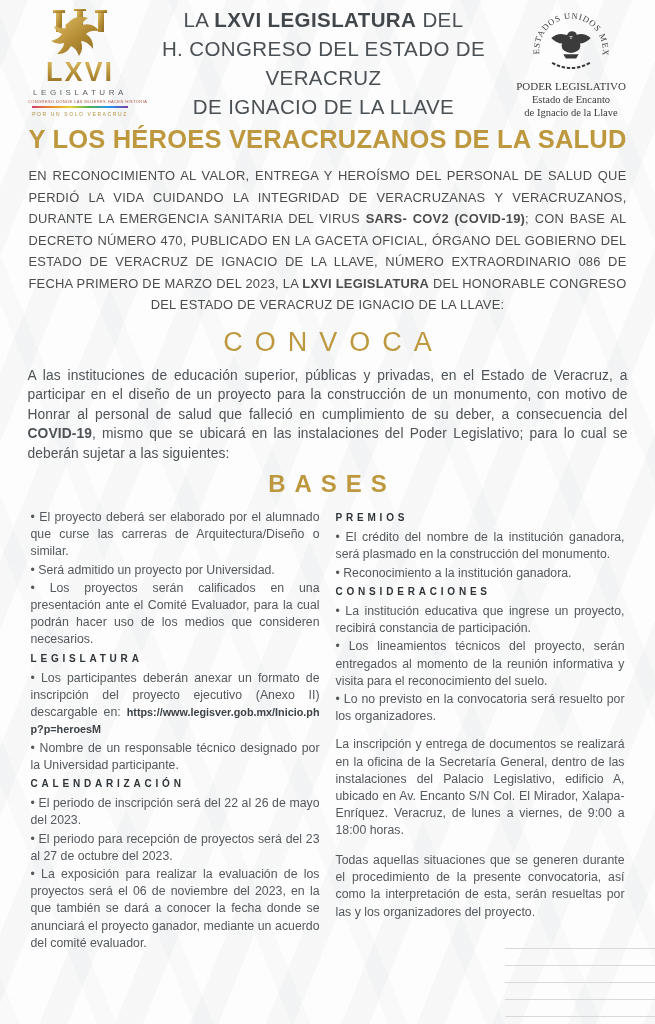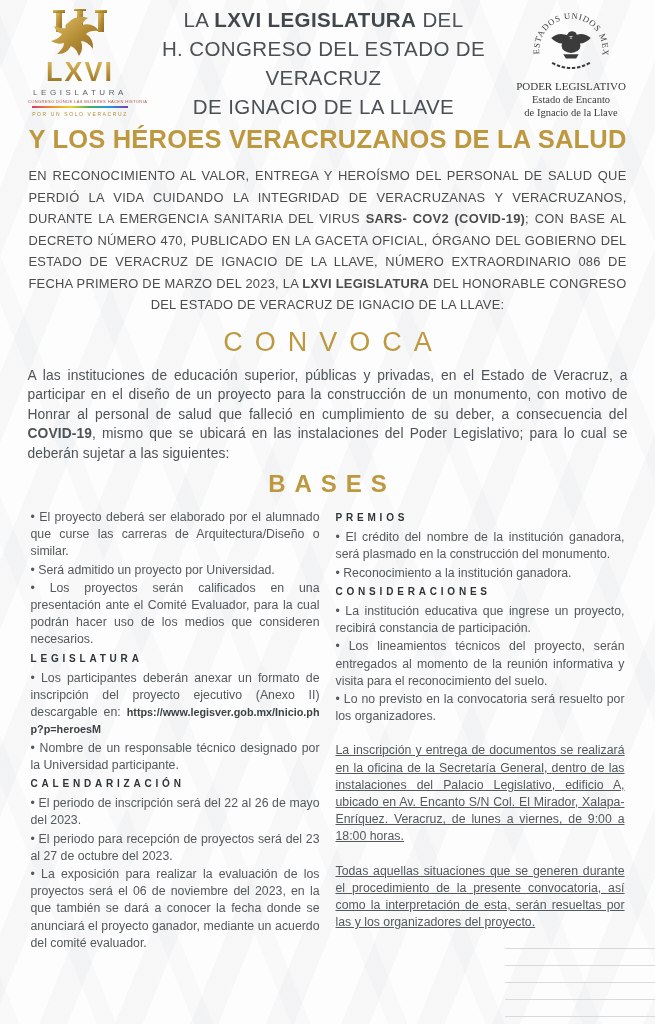--- a/index.html
+++ b/index.html
@@ -91,21 +91,21 @@
   
   .columns{width:594px;margin:9px auto 0 auto;display:flex;gap:16px;}
   .col{flex:1;color:#54595d;font-size:12.3px;line-height:17.2px;text-align:justify;}
   .col-section{}
   .col-section:first-child{margin-top:4px;}
   .section-heading{
     font-size:10px;font-weight:700;letter-spacing:3.8px;color:#2e3438;
     margin:0 0 3px 0;text-align:left;
   }
   .bullet-item{margin:0 0 1px 0;}
-  .col-paragraph{margin-top:17px;text-decoration:underline;}
+  .col-paragraph{margin-top:11px;}
 </style>
 </head>
 <body>
 
 <div class="bg-stripes"></div>
 <div class="ruled-lines"></div>
 
 <div class="content">
 
 

